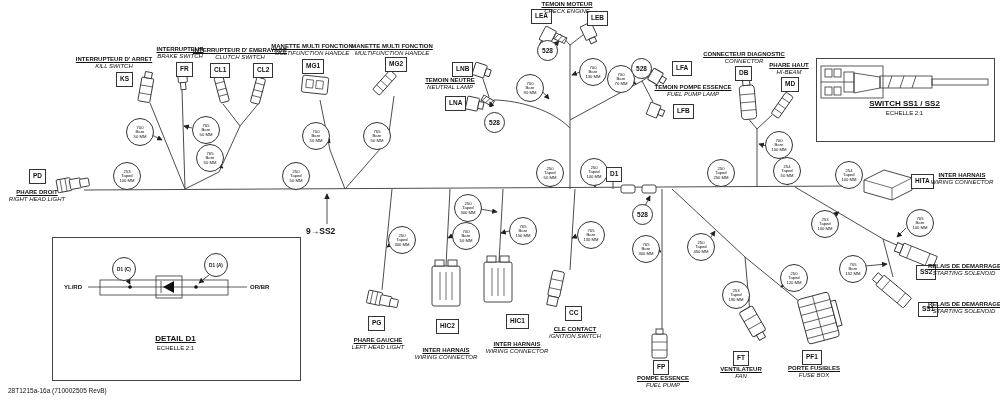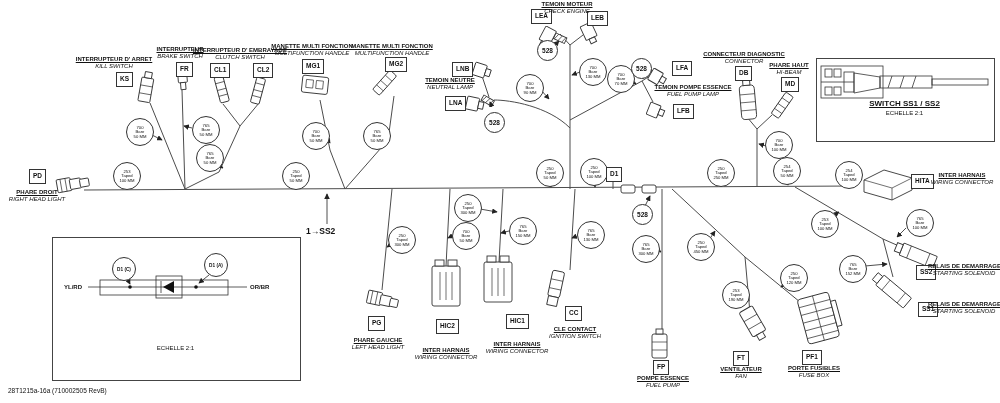--- a/index.html
+++ b/index.html
@@ -597,20 +597,21 @@
 
 <div class="d1pin" style="left:112px;top:257px;">
       <div class="in">D1 (C)</div>
     </div>
 <div class="d1pin" style="left:204px;top:253px;">
       <div class="in">D1 (A)</div>
     </div>
 <div class="wlabel" style="left:64px;top:284px;">YL/RD</div>
 <div class="wlabel" style="left:250px;top:284px;">OR/BR</div>
 
+<div class="dtitle" style="left:52px;top:334px;width:247px;">DETAIL D1</div>
 <div class="dscale" style="left:52px;top:345px;width:247px;">ECHELLE 2:1</div>
 <div class="dtitle" style="left:816px;top:99px;width:177px;">SWITCH SS1 / SS2</div>
 <div class="dscale" style="left:816px;top:110px;width:177px;">ECHELLE 2:1</div>
 
-<div class="ssref">1→SS2</div>
+<div class="ssref">9→SS2</div>
 <div class="partnum">28T1215a-16a (710002505 RevB)</div>
 
 </div>
 
 </body></html>

